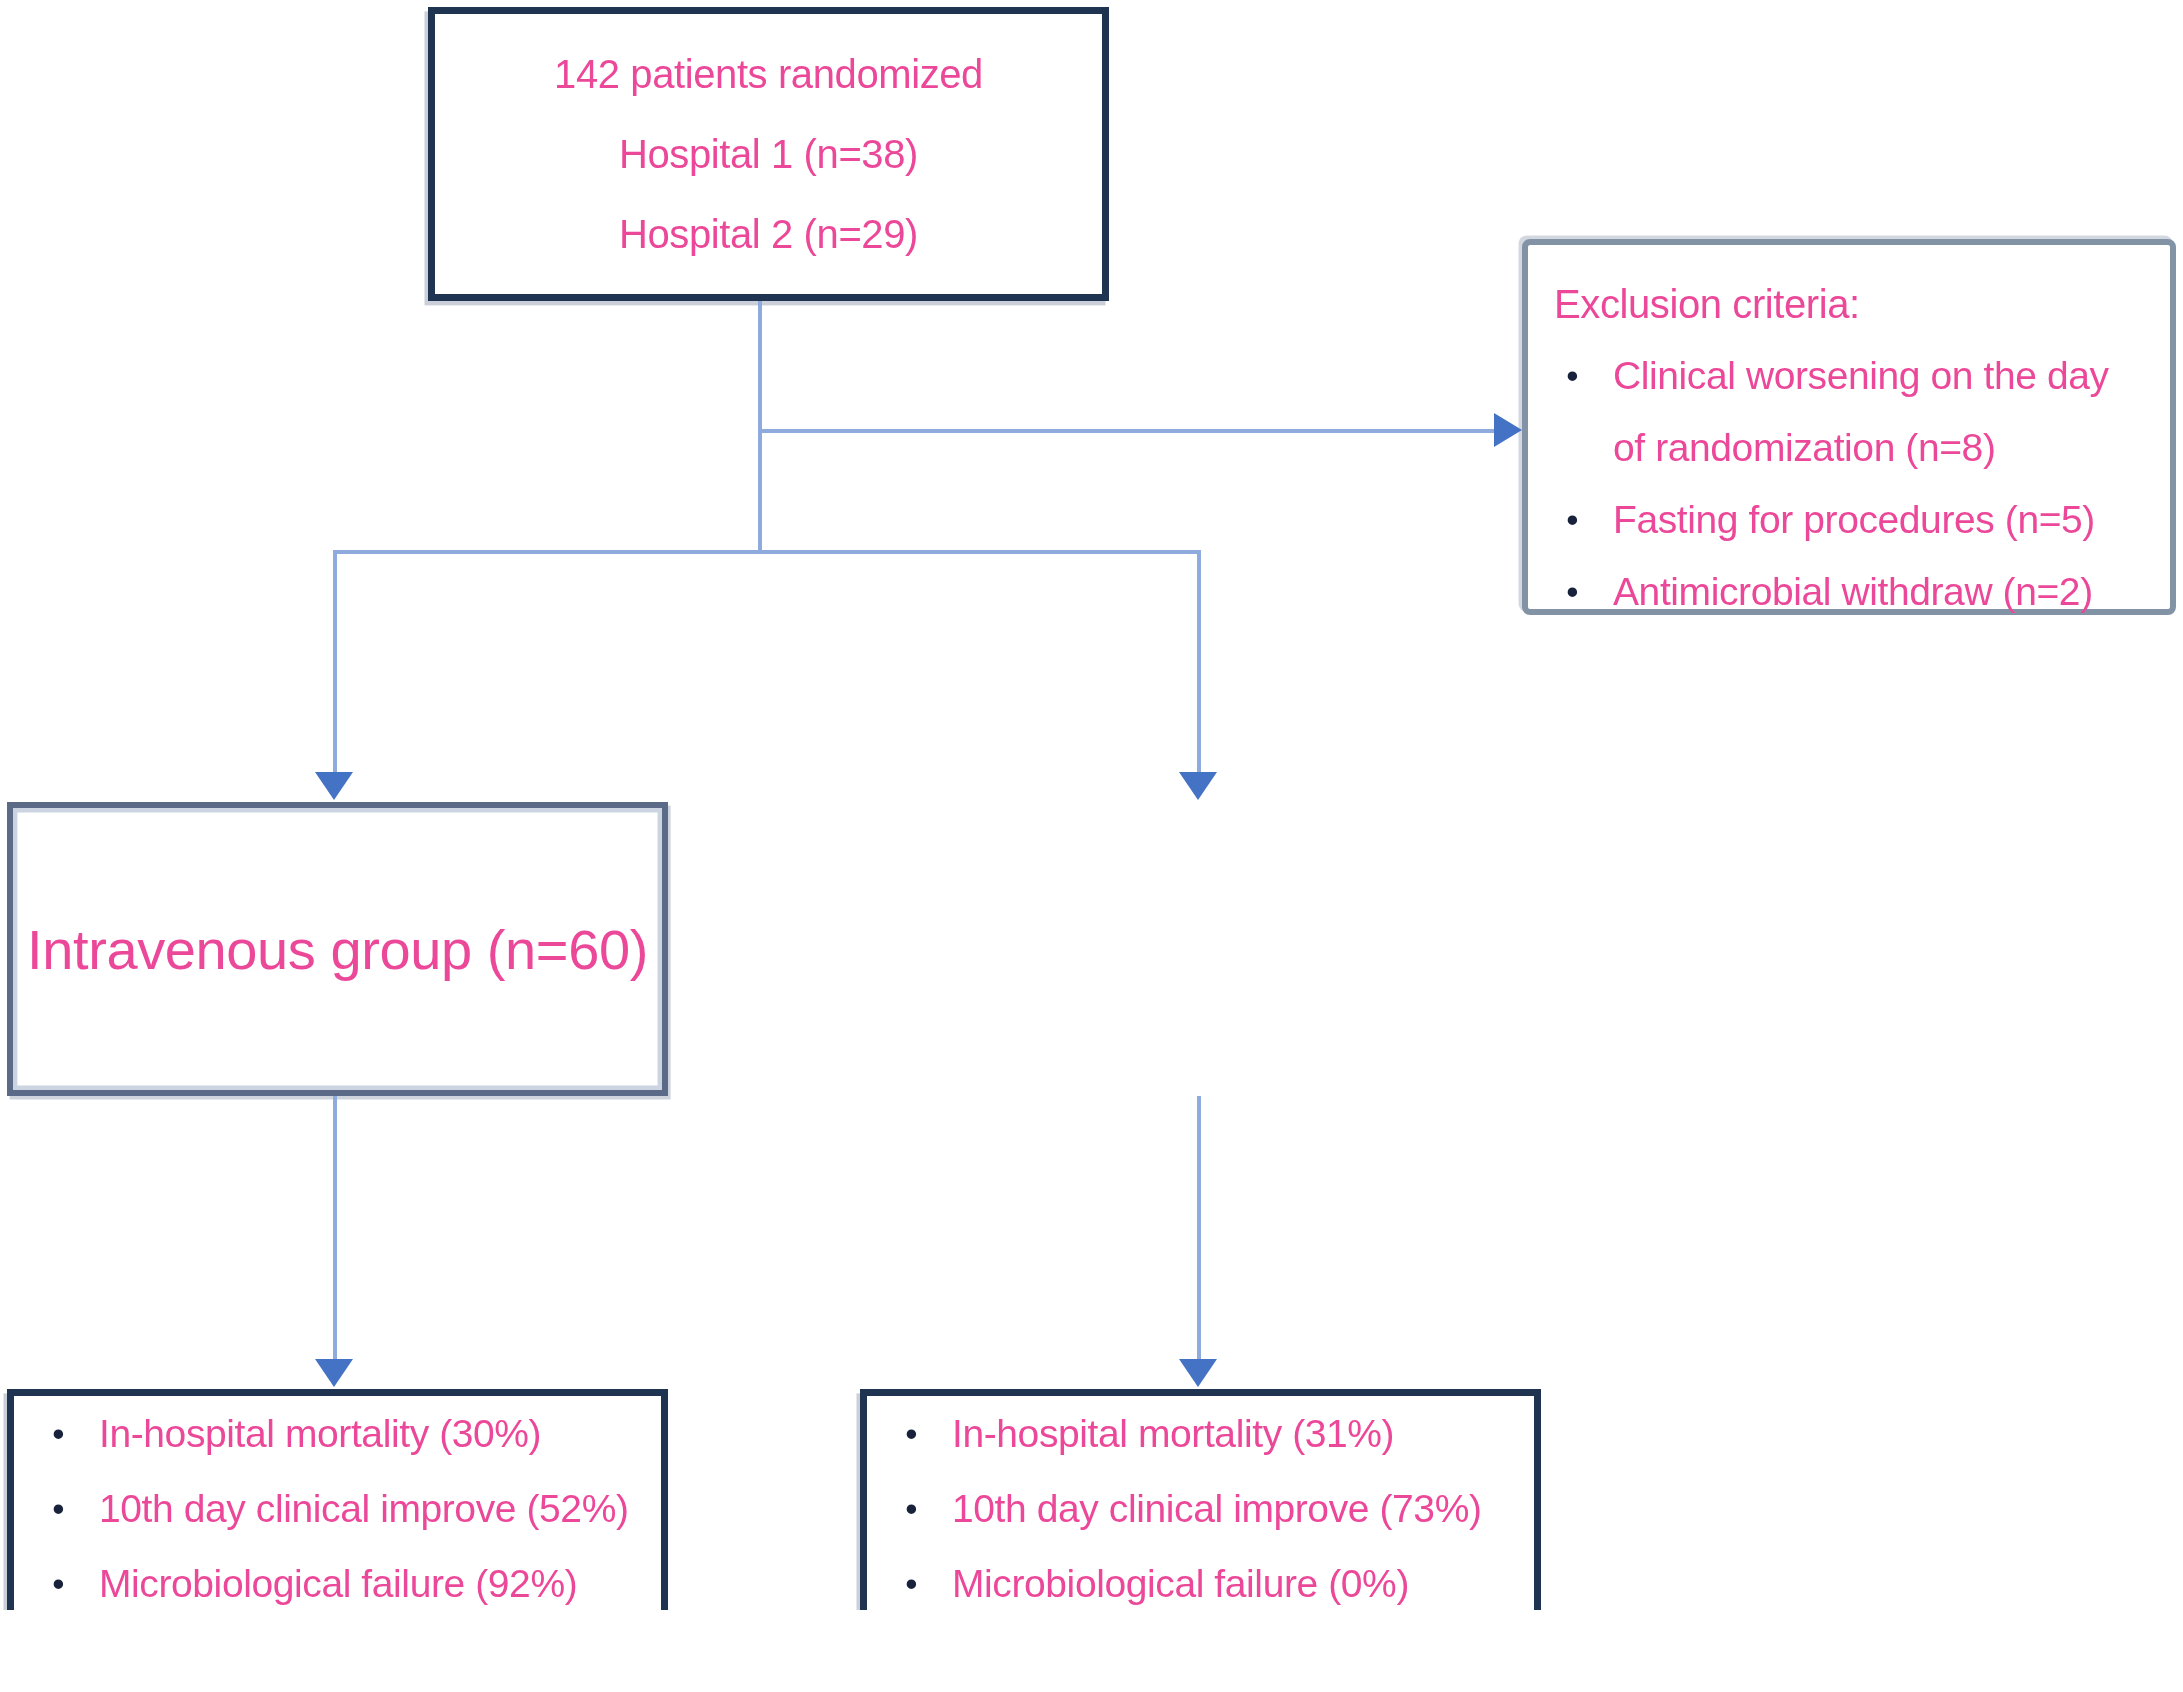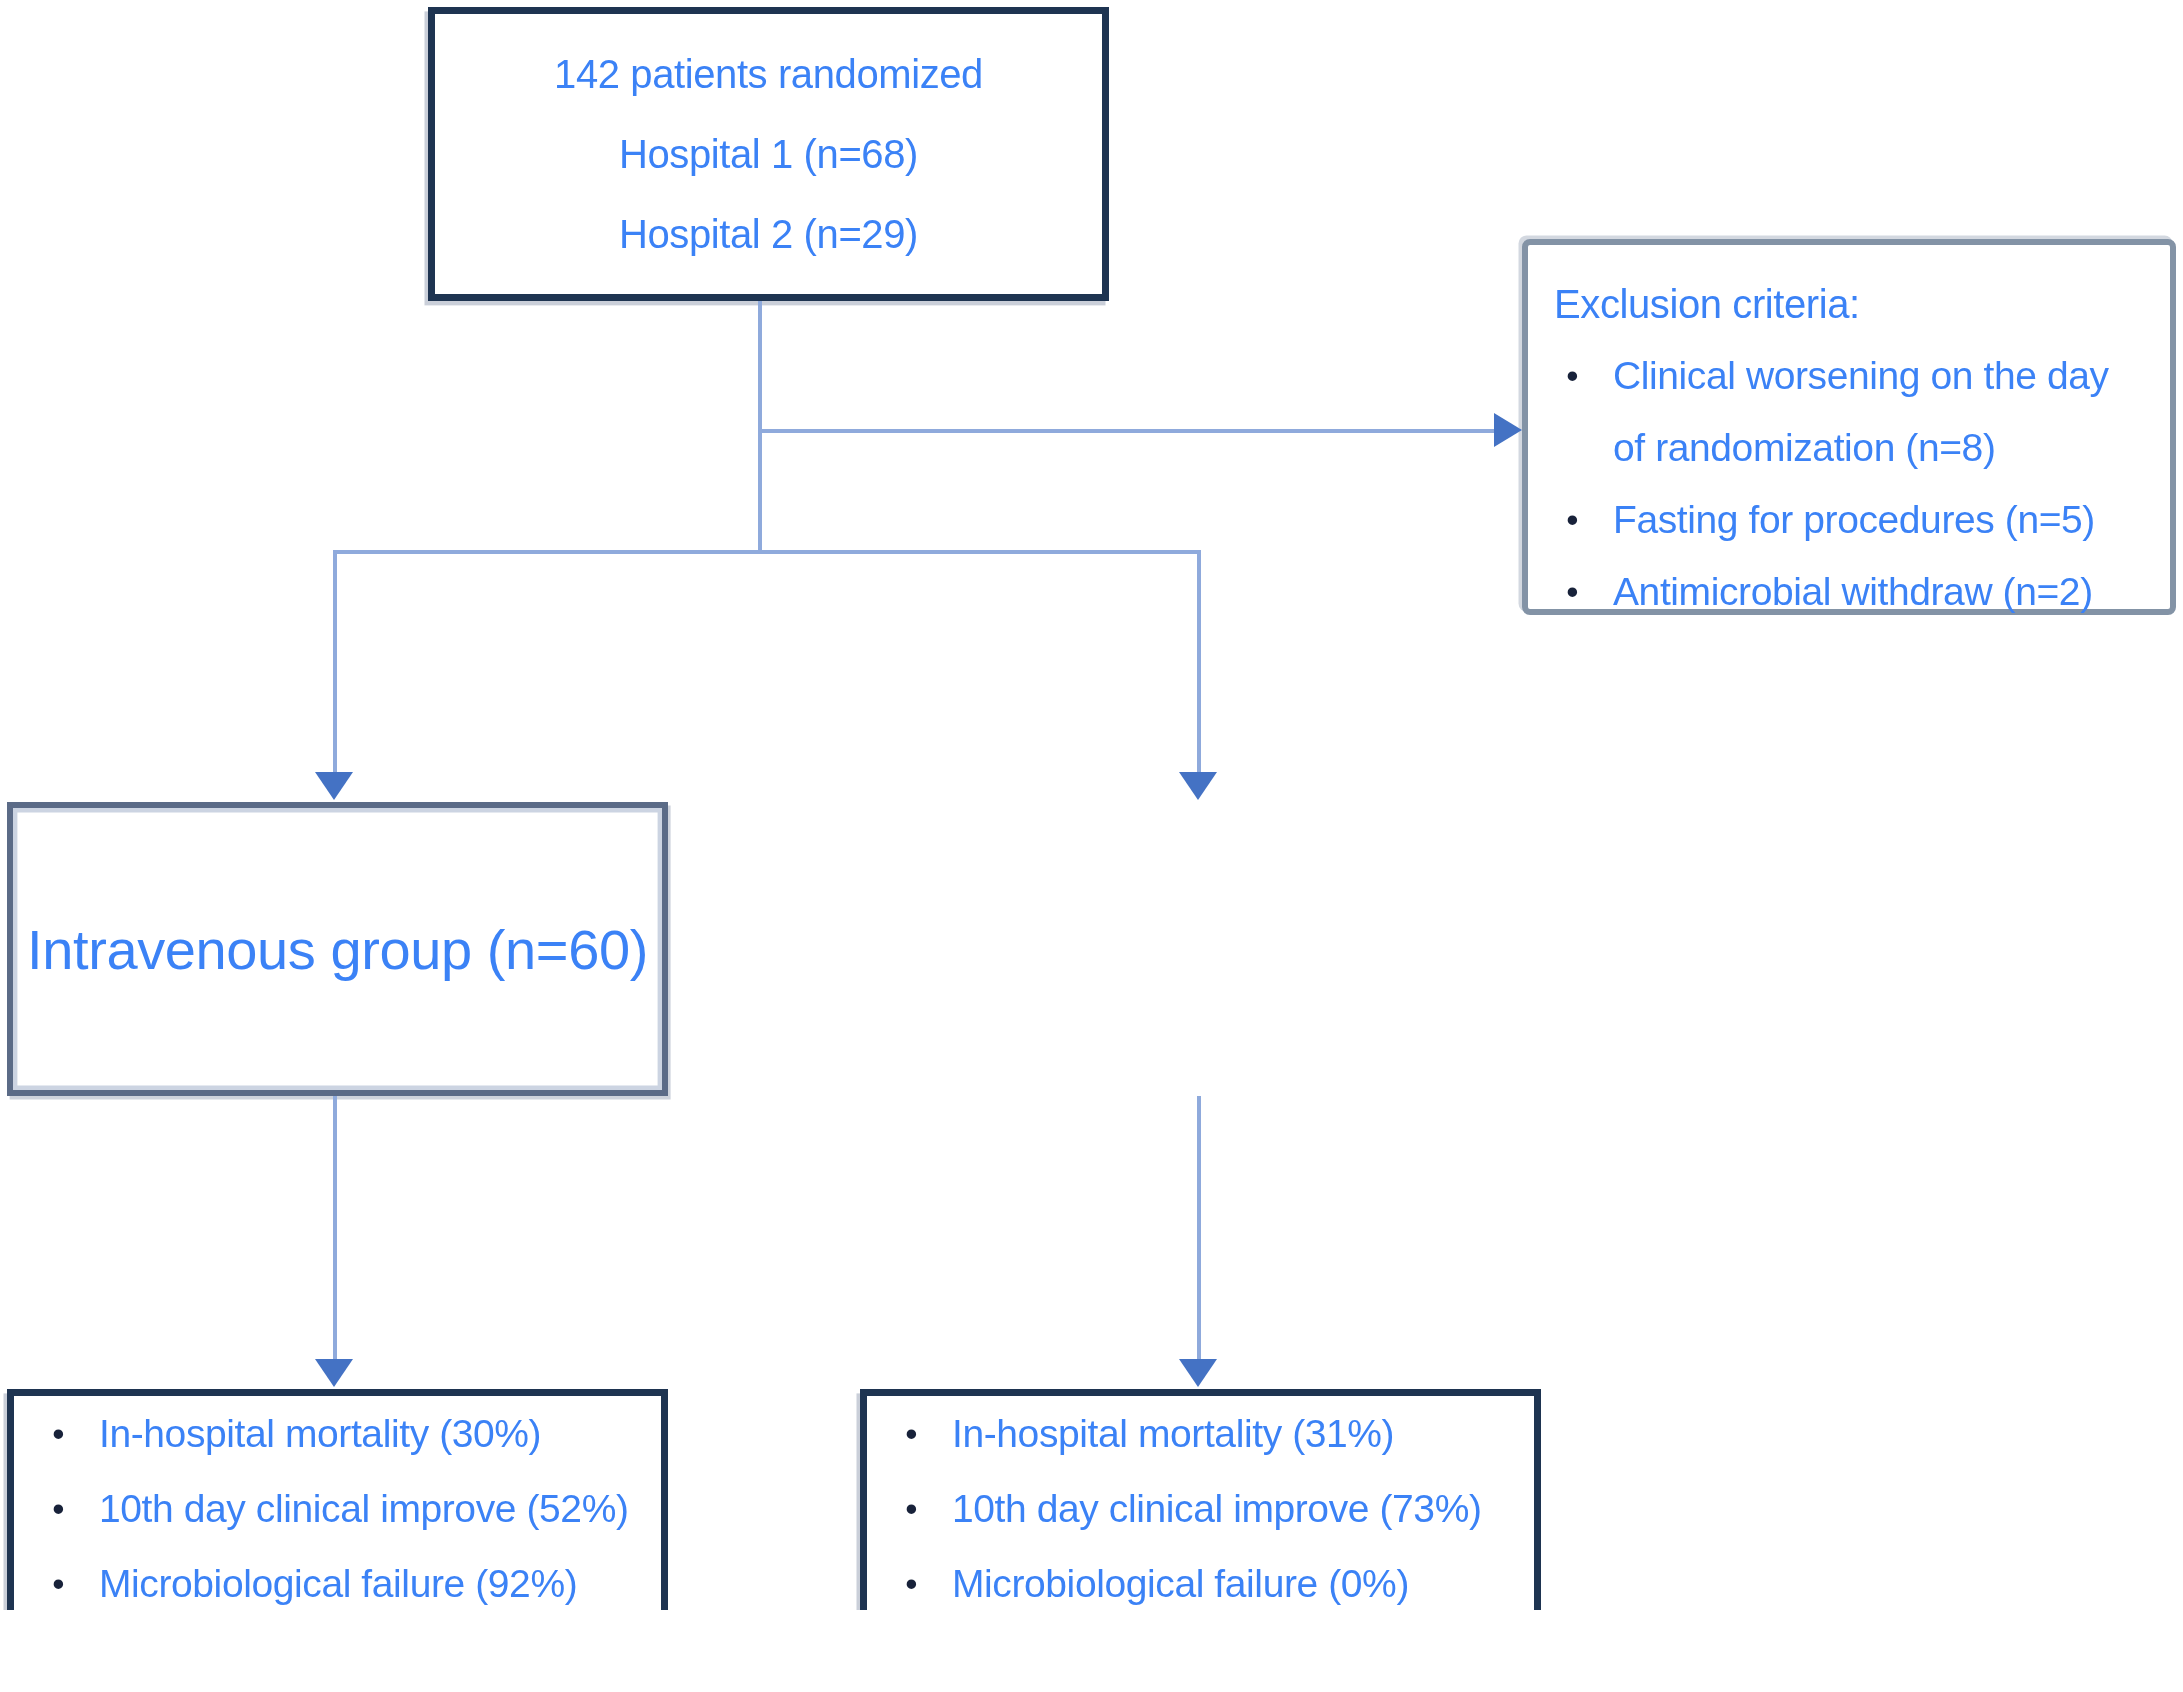--- a/index.html
+++ b/index.html
@@ -6,21 +6,21 @@
     margin: 0;
     padding: 0;
     background: #ffffff;
   }
   .canvas {
     position: relative;
     width: 2184px;
     height: 1610px;
     background: #ffffff;
     font-family: "Liberation Sans", "DejaVu Sans", sans-serif;
-    color: #3b82f6;
+    color: #ec4899;
     overflow: hidden;
   }
   .box {
     position: absolute;
     background: #ffffff;
     box-sizing: border-box;
   }
   .box.dark {
     border: 7px solid #1e3451;
     box-shadow: -3.5px 4.4px 0 rgba(158, 168, 186, 0.55);
@@ -103,21 +103,21 @@
     border-left: 28px solid #4472c4;
   }
 </style>
 </head>
 <body>
 
 <div class="canvas">
 
   <div class="box dark top-box">
     <div class="line-text">142 patients randomized</div>
-    <div class="line-text">Hospital 1 (n=68)</div>
+    <div class="line-text">Hospital 1 (n=38)</div>
     <div class="line-text">Hospital 2 (n=29)</div>
   </div>
 
   <div class="box gray exclusion-box">
     <div class="exclusion-title">Exclusion criteria:</div>
     <ul class="bullets">
       <li>Clinical worsening on the day
 of randomization (n=8)</li>
       <li>Fasting for procedures (n=5)</li>
       <li>Antimicrobial withdraw (n=2)</li>

